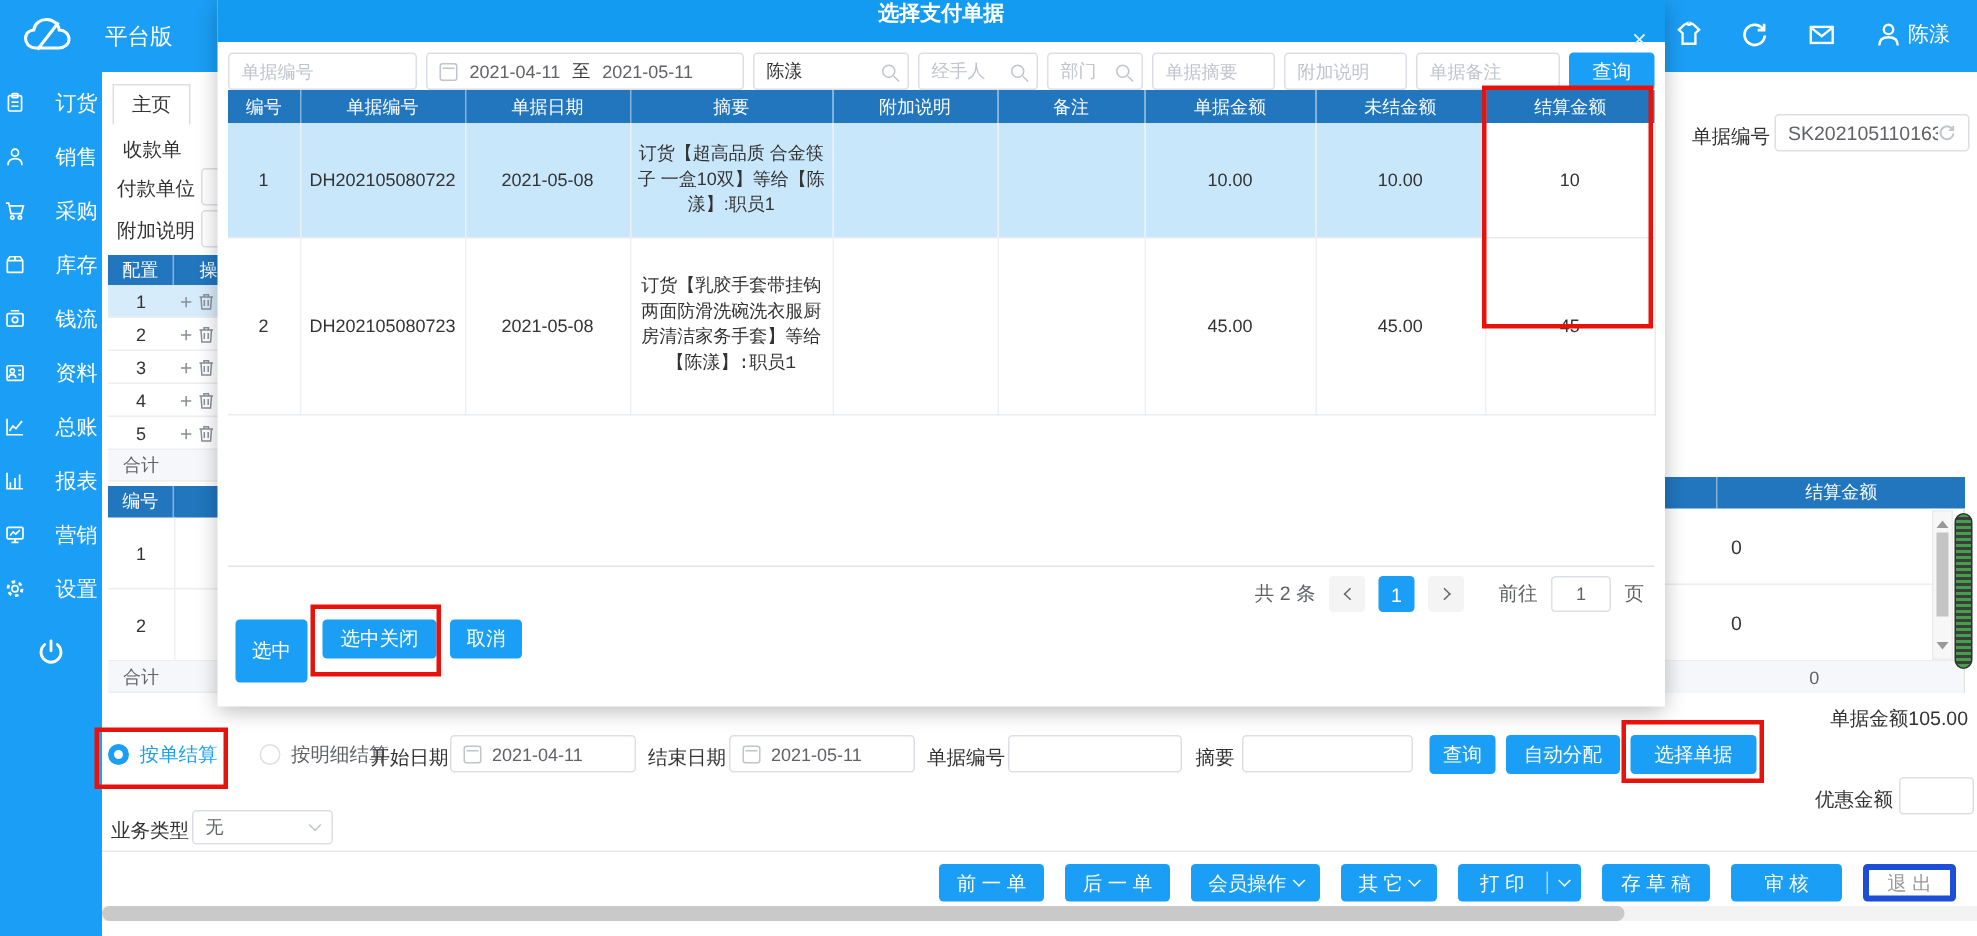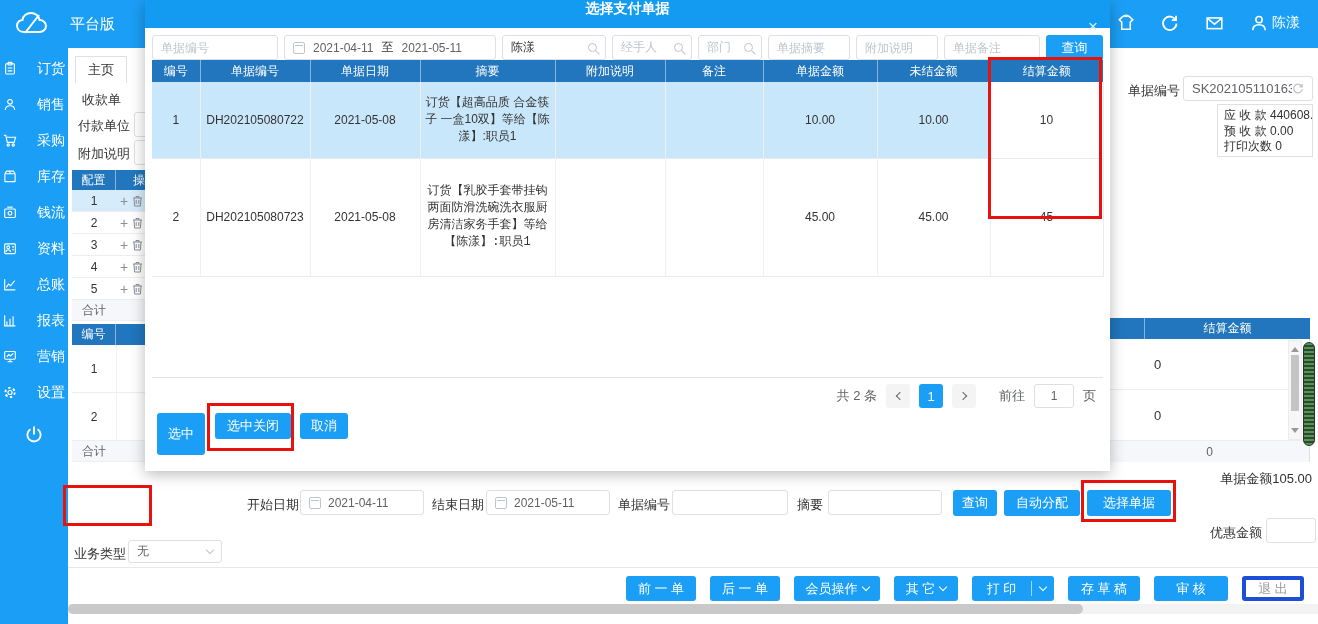--- a/index.html
+++ b/index.html
@@ -149,25 +149,20 @@
   </div>
 
   <div class="abs bg-label" style="left:1128px;top:82px;">单据编号</div>
   <div class="abs inp" style="left:1183px;top:76px;width:130px;display:flex;align-items:center;justify-content:space-between;font-size:13px;color:#606266;">
     <span style="white-space:nowrap;overflow:hidden;">SK202105110163</span>
     <svg width="12" height="12" viewBox="0 0 14 14" style="flex:none;">
         <path d="M11.5 4.2 A5 5 0 1 0 12 7" fill="none" stroke="#c0c4cc" stroke-width="1.5"></path>
         <path d="M11.8 1.2 v3.2 h-3.2" fill="none" stroke="#c0c4cc" stroke-width="1.5"></path>
       </svg>
   </div>
-  <div class="abs" style="left:1217px;top:104px;width:96px;height:53px;border:1px solid #e0e0e0;padding:3px 6px;font-size:12px;line-height:15.5px;color:#303133;overflow:hidden;">
-    <div style="white-space:nowrap;">应 收 款 440608.</div>
-    <div style="white-space:nowrap;">预 收 款 0.00</div>
-    <div style="white-space:nowrap;">打印次数 0</div>
-  </div>
 
   <div class="abs thead" style="left:1110px;top:318px;width:200px;height:21px;">
     <div style="width:35px;"></div>
     <div style="width:165px;">结算金额</div>
   </div>
   <div class="abs" style="left:1110px;top:339px;width:200px;border-right:1px solid #e0e0e0;">
     <div style="height:51px;border-bottom:1px solid #eee;display:flex;align-items:center;">
       <span style="margin-left:44px;font-size:13px;">0</span>
     </div>
     <div style="height:51px;border-bottom:1px solid #eee;display:flex;align-items:center;">
@@ -181,20 +176,26 @@
   <div class="abs gray-sb" style="left:1288px;top:340px;width:14px;height:100px;">
     <div class="tri-up"></div>
     <div style="width:8px;height:56px;background:#c4c4c4;margin:3px auto 0;"></div>
     <div class="tri-dn" style="position:absolute;bottom:2px;left:2px;"></div>
   </div>
 
   <div class="abs" style="left:1303px;top:342px;width:12px;height:104px;border-radius:6px;background:repeating-linear-gradient(180deg,#43a047 0 2px,#3d3d3d 2px 4px);border:1px solid #2f2f2f;"></div>
 
   <div class="abs" style="left:1190px;top:470px;width:122px;text-align:right;font-size:13px;color:#303133;">单据金额105.00</div>
 
+  <div class="abs" style="left:72px;top:490px;height:26px;display:flex;align-items:center;">
+    <span class="radio sel"></span>
+    <span style="color:#1b9ef5;margin:0 0 0 7px;">按单结算</span>
+    <span class="radio" style="margin-left:28px;"></span>
+    <span style="color:#606266;margin-left:7px;">按明细结算</span>
+  </div>
   <div class="abs bg-label" style="left:247px;top:496px;">开始日期</div>
   <div class="abs inp" style="left:300px;top:490px;width:124px;display:flex;align-items:center;gap:7px;">
     <span class="cal"></span>
     <span>2021-04-11</span>
   </div>
   <div class="abs bg-label" style="left:432px;top:496px;">结束日期</div>
   <div class="abs inp" style="left:486px;top:490px;width:124px;display:flex;align-items:center;gap:7px;">
     <span class="cal"></span>
     <span>2021-05-11</span>
   </div>

